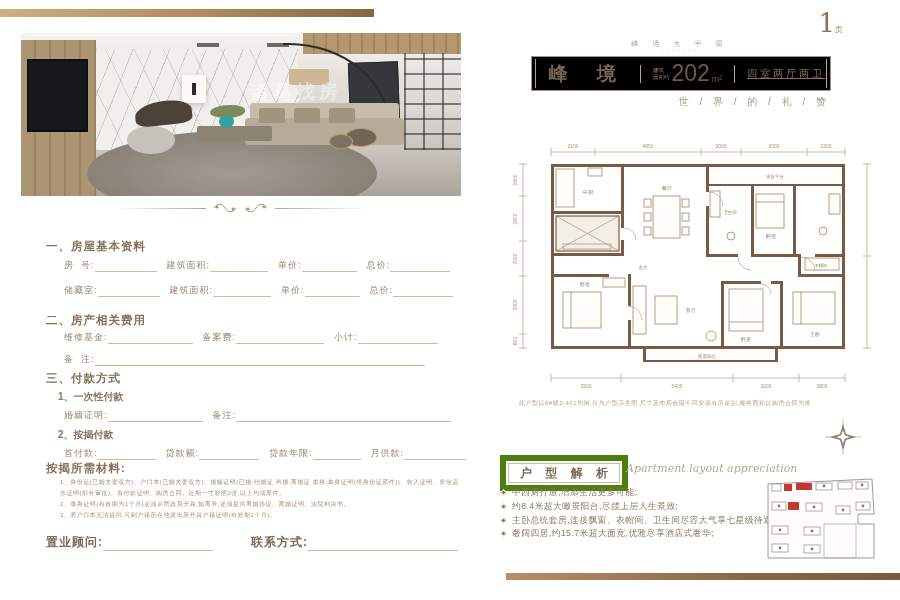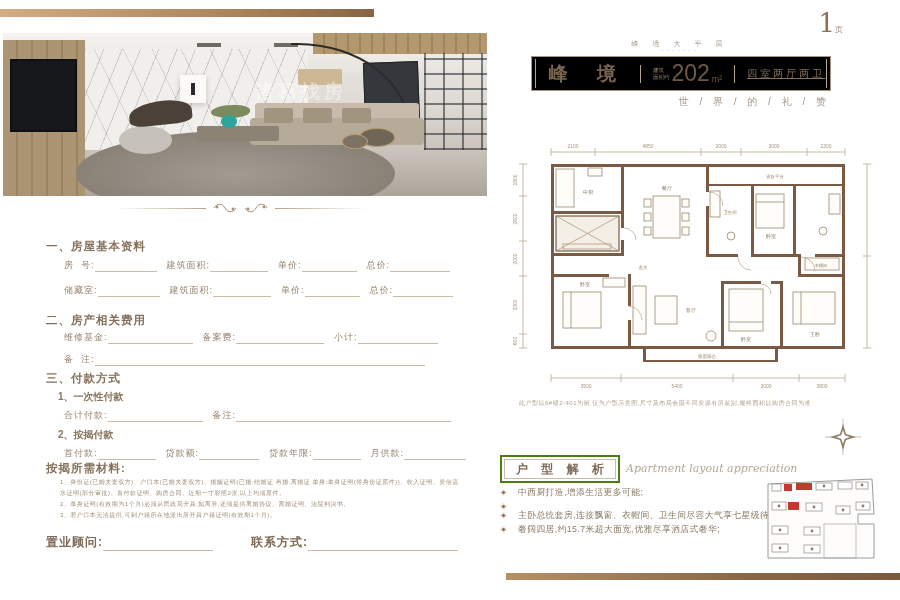--- a/index.html
+++ b/index.html
@@ -7,22 +7,22 @@
         font-family:"Liberation Sans",sans-serif;margin:0 auto;}
   
   .gold-top{position:absolute;left:0;top:9px;width:374px;height:8px;
             background:linear-gradient(90deg,#d2ac82,#b08a5e 55%,#8a6544);}
   .gold-bottom{position:absolute;left:506px;top:573px;width:394px;height:7px;
                background:linear-gradient(90deg,#b78f66,#8a6746 60%,#7a5a3c);}
   .pagenum{position:absolute;right:57px;top:10px;color:#8d6f56;
            font-family:"DejaVu Serif",serif;font-size:26px;line-height:1;}
   .pagenum small{font-size:8px;color:#9d8570;}
   
-  .photo{position:absolute;left:3px;top:33px;width:440px;height:163px;overflow:hidden;
-         background:linear-gradient(180deg,#ece9e5 0%,#ded9d3 45%,#c6c0b8 75%,#aaa49b 100%);padding-left:44px;}
+  .photo{position:absolute;left:21px;top:33px;width:440px;height:163px;overflow:hidden;
+         background:linear-gradient(180deg,#ece9e5 0%,#ded9d3 45%,#c6c0b8 75%,#aaa49b 100%);}
   .ph-ceil{position:absolute;left:0;top:0;width:100%;height:24%;
            background:linear-gradient(180deg,#f6f4f1,#e7e4df);}
   .ph-ceil-wood{position:absolute;right:0;top:0;width:36%;height:13%;
            background:repeating-linear-gradient(90deg,#b2976f 0 10px,#a0855f 10px 12px);}
   .ph-slot{position:absolute;top:6%;width:5%;height:2.5%;background:#6e6a64;}
   .ph-woodwall{position:absolute;left:0;top:4%;width:17%;height:96%;
            background:repeating-linear-gradient(90deg,#ac9572 0 13px,#9b8461 13px 15px);}
   .ph-tv{position:absolute;left:1.4%;top:16%;width:13%;height:42%;background:#17181c;
          border:2px solid #101014;}
   .ph-marble{position:absolute;left:17%;top:10%;width:46%;height:62%;background:#f1efeb;
@@ -92,28 +92,28 @@
   .harea-val{font-size:23px;color:#6e5a45;letter-spacing:0;}
   .harea-unit{font-size:9px;color:#6e5a45;align-self:flex-end;padding-bottom:3px;}
   .hrooms{font-size:10px;letter-spacing:3px;color:#85725d;text-decoration:underline;}
   .tagline{position:absolute;left:530px;top:95px;width:300px;text-align:right;font-size:10px;
         letter-spacing:4px;color:#a5988a;}
   
   .plan{position:absolute;left:493px;top:136px;}
   .plan-note{position:absolute;left:495px;top:399px;width:340px;text-align:center;font-size:6px;
         color:#b2a290;letter-spacing:.5px;}
   
-  .abox{position:absolute;left:500px;top:455px;width:116px;height:24px;border:2px solid #4d7c0f;
+  .abox{position:absolute;left:500px;top:455px;width:116px;height:24px;border:6px solid #4d7c0f;
         box-shadow:inset 0 0 0 2px #fff,inset 0 0 0 3px #c9bba6;display:flex;align-items:center;
         justify-content:center;}
   .abox span{font-size:12px;font-weight:bold;letter-spacing:5px;color:#7d6853;text-indent:5px;}
   .asub{position:absolute;left:626px;top:462px;font-family:"DejaVu Serif",serif;font-style:italic;
         font-size:11px;color:#b5a795;}
   .bullets{position:absolute;left:501px;top:486px;width:330px;}
-  .bullet{display:flex;align-items:flex-start;gap:12px;font-size:8.8px;color:#8c7962;
+  .bullet{display:flex;align-items:flex-start;gap:6px;font-size:8.8px;color:#8c7962;
         line-height:13.8px;letter-spacing:.4px;}
   .bdia{flex:0 0 auto;width:5px;height:5px;background:#8c6f52;transform:rotate(45deg);margin-top:4px;
         box-shadow:inset 0 0 0 1px #fff;}
   
   .compass{position:absolute;left:824px;top:418px;}
   .siteplan{position:absolute;left:760px;top:466px;}
 </style>
 </head>
 <body>
 
@@ -200,21 +200,21 @@
       <span class="fl" style="width:80px"></span>
   </div>
   <div class="frow" style="top:353px">
     <span class="flabel">备  注:</span>
       <span class="fl" style="width:330px"></span>
   </div>
 
   <div class="fsec" style="top:371px">三、付款方式</div>
   <div class="fsub" style="top:390px">1、一次性付款</div>
   <div class="frow" style="top:409px">
-    <span class="flabel">合计付款:</span>
+    <span class="flabel">婚姻证明:</span>
       <span class="fl" style="width:95px"></span>
     <span class="flabel">备注:</span>
       <span class="fl" style="width:215px"></span>
   </div>
   <div class="fsub" style="top:428px">2、按揭付款</div>
   <div class="frow" style="top:447px">
     <span class="flabel">首付款:</span>
       <span class="fl" style="width:58px"></span>
     <span class="flabel">贷款额:</span>
       <span class="fl" style="width:60px"></span>
@@ -398,20 +398,21 @@
     <span>户 型 解 析</span>
   </div>
   <div class="asub">Apartment layout appreciation</div>
   <div class="bullets">
     <div class="bullet">
         <span class="bdia"></span>
         <span>中西厨打造,增添生活更多可能;</span>
       </div>
     <div class="bullet">
         <span class="bdia"></span>
+        <span>约8.4米超大瞰景阳台,尽揽上层人生景致;</span>
       </div>
     <div class="bullet">
         <span class="bdia"></span>
         <span>主卧总统套房,连接飘窗、衣帽间、卫生间尽容大气享七星级待遇;</span>
       </div>
     <div class="bullet">
         <span class="bdia"></span>
         <span>奢阔四居,约15.7米超大面宽,优雅尽享酒店式奢华;</span>
       </div>
   </div>

